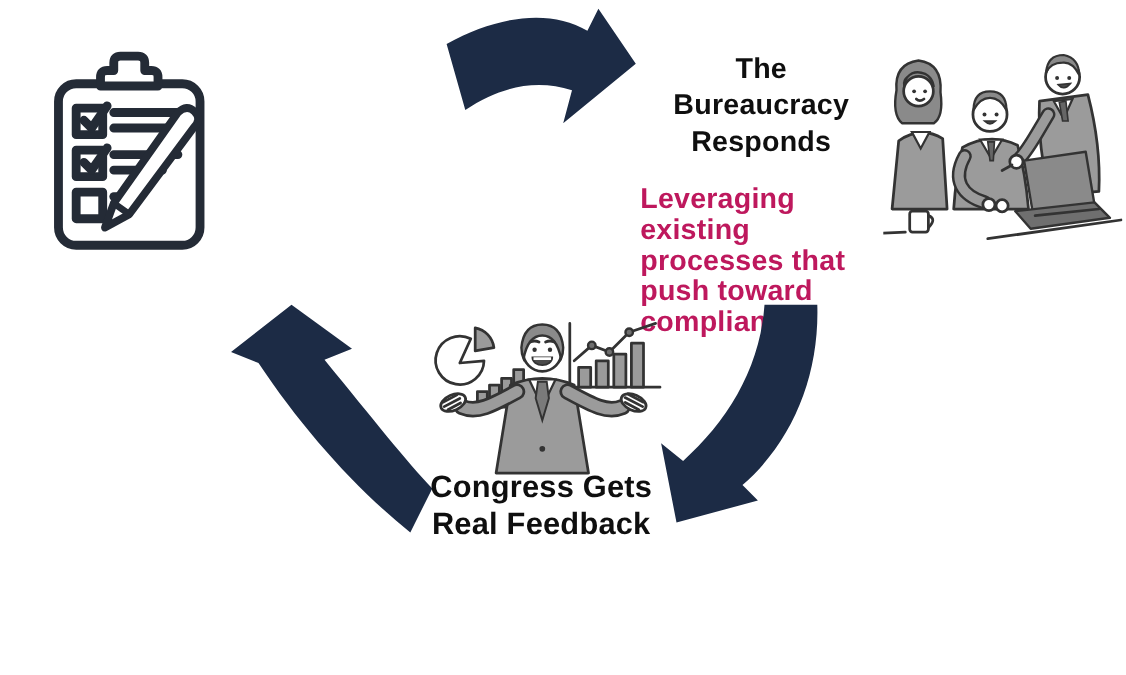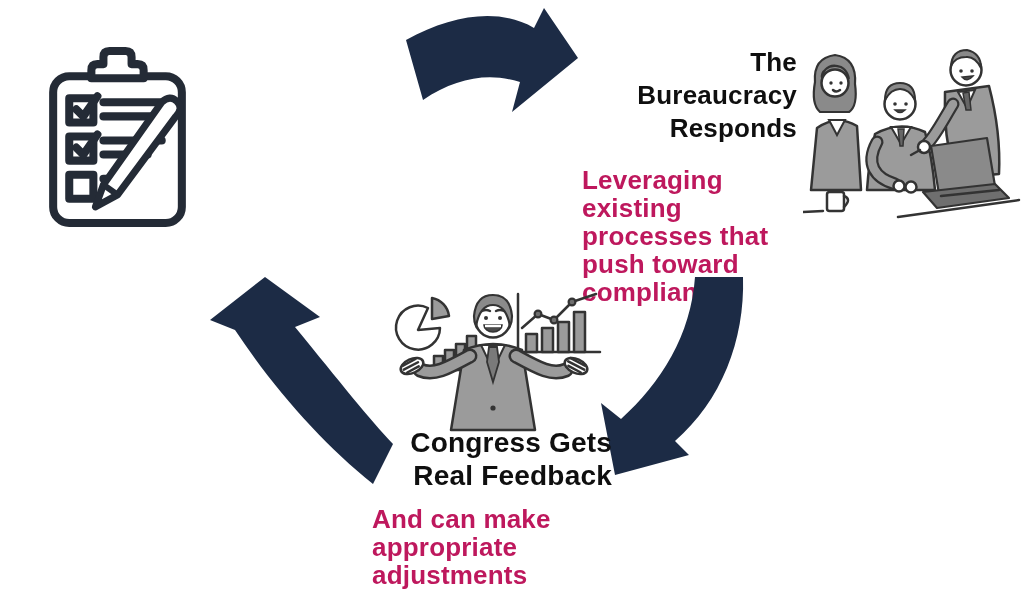--- a/index.html
+++ b/index.html
@@ -2,21 +2,21 @@
 <html><head>
 <meta charset="utf-8">
 <style>
   html,body{margin:0;padding:0;background:#ffffff;}
   #canvas{
     position:relative;width:1024px;height:614px;background:#ffffff;
     font-family:"Liberation Sans",sans-serif;overflow:hidden;
   }
   .abs{position:absolute;}
   .node-title{
-    position:absolute;text-align:right;font-weight:700;color:#0f0f0f;
+    position:absolute;text-align:center;font-weight:700;color:#0f0f0f;
     font-size:26px;line-height:33px;white-space:pre-line;letter-spacing:.2px;
   }
   .node-title.big{font-size:28px;line-height:33px;}
   .node-sub{
     position:absolute;font-weight:700;color:#be185d;
     font-size:26px;line-height:28px;white-space:pre-line;letter-spacing:.2px;
   }
   svg{display:block;}
   
   .ln{stroke:#333333;stroke-width:2.5;stroke-linecap:round;stroke-linejoin:round;fill:none;}
@@ -158,19 +158,16 @@
     <g transform="rotate(-24 24 76)">
       <ellipse class="fw" cx="24" cy="76" rx="12" ry="7" stroke-width="2.2"></ellipse>
       <path class="ln" d="M16 72 L30 71 M15 76 L31 75 M17 80 L30 79" stroke-width="1.4"></path>
     </g>
     <g transform="rotate(24 188 76)">
       <ellipse class="fw" cx="188" cy="76" rx="12" ry="7" stroke-width="2.2"></ellipse>
       <path class="ln" d="M180 71 L196 72 M179 75 L197 76 M181 79 L195 80" stroke-width="1.4"></path>
     </g>
   </svg>
 
-  <div class="node-title big" style="left:332px;top:426px;width:280px">Congress Gets
+  <div class="node-title big" style="left:352px;top:426px;width:280px">Congress Gets
 Real Feedback</div>
-  <div class="node-sub" style="left:372px;top:505px;width:250px">And can make
-appropriate
-adjustments</div>
 
 </div>
 
 </body></html>

